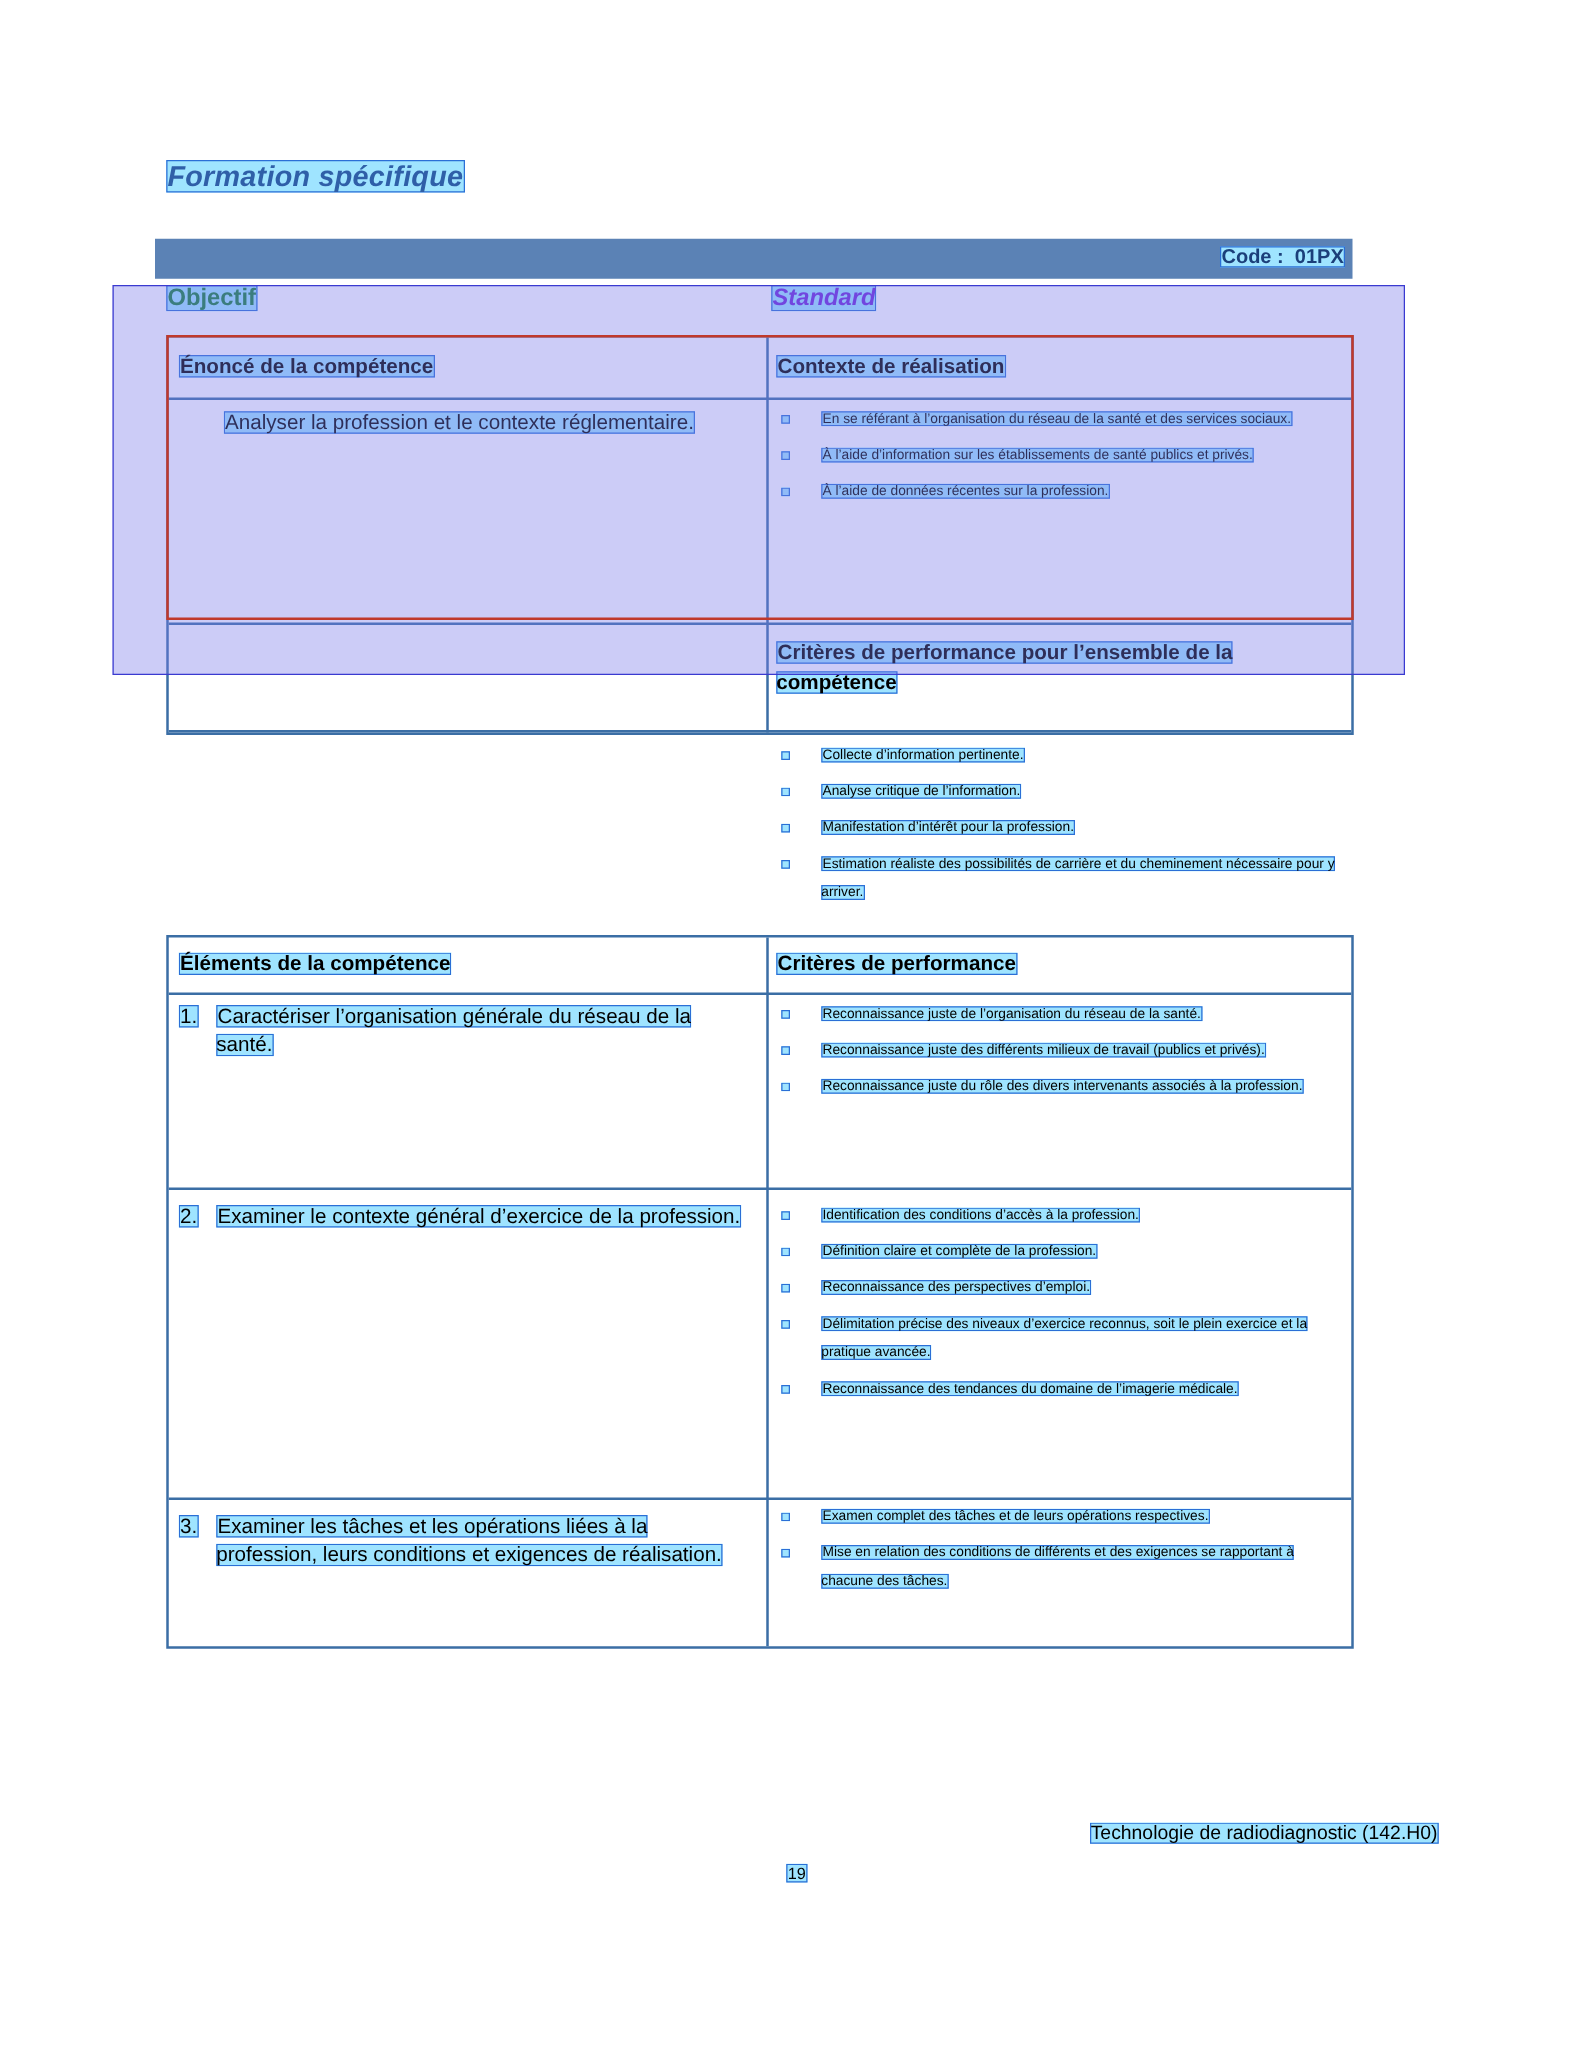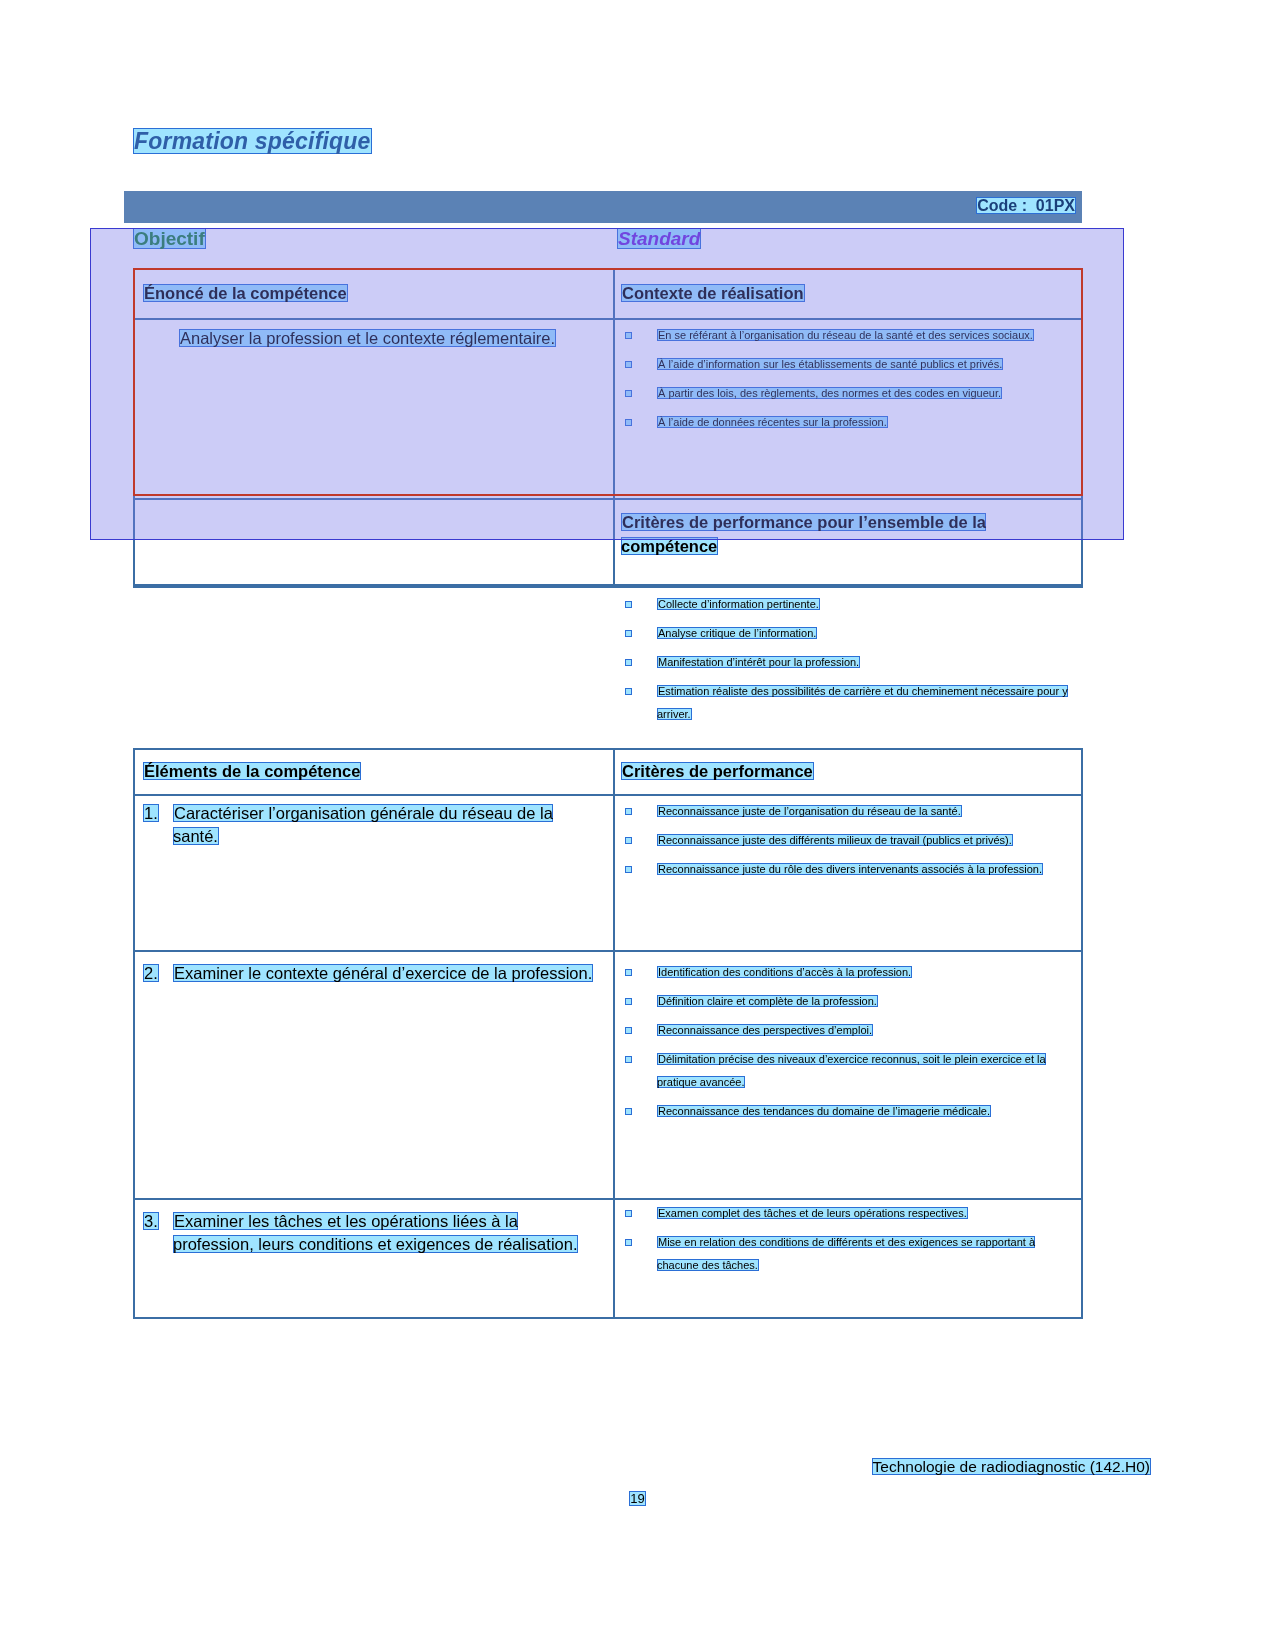--- a/index.html
+++ b/index.html
@@ -224,21 +224,21 @@
 
     <div class="cell hdr" style="left:8px; top:14px; width:460px;"><span class="hl">Énoncé de la compétence</span></div>
     <div class="cell hdr" style="left:486px; top:14px; width:450px;"><span class="hl">Contexte de réalisation</span></div>
 
     <div class="cell txt" style="left:8px; top:57px; width:460px;margin-left:36px;"><span class="hl">Analyser la profession et le contexte réglementaire.</span></div>
 
     <div class="cell" style="left:486px; top:54px; width:455px;">
       <ul class="bul">
         <li><span class="bullet"></span><span class="hl">En se référant à l’organisation du réseau de la santé et des services sociaux.</span></li>
         <li><span class="bullet"></span><span class="hl">À l’aide d’information sur les établissements de santé publics et privés.</span></li>
-        <li><span class="bullet"></span><span class="hl">À partir des lois, des règlements, des normes et des codes en vigueur.</span></li>
+        <li><span class="bullet"></span></li>
         <li><span class="bullet"></span><span class="hl">À l’aide de données récentes sur la profession.</span></li>
       </ul>
     </div>
 
     <div class="cell hdr" style="left:486px; top:240px; width:455px; line-height:24px;"><span class="hl">Critères de performance pour l’ensemble de la compétence</span></div>
 
     <div class="cell" style="left:486px; top:323px; width:455px;">
       <ul class="bul">
         <li><span class="bullet"></span><span class="hl">Collecte d’information pertinente.</span></li>
         <li><span class="bullet"></span><span class="hl">Analyse critique de l’information.</span></li>

